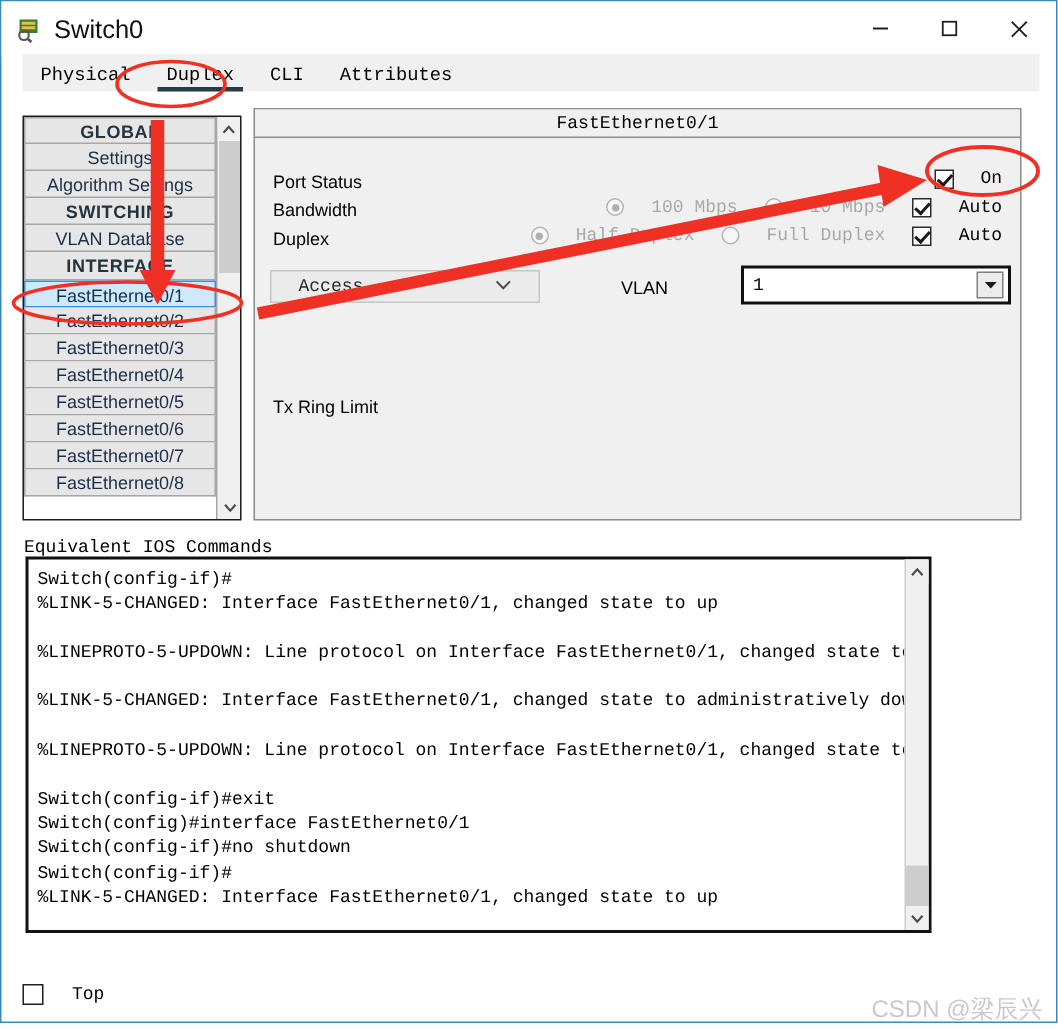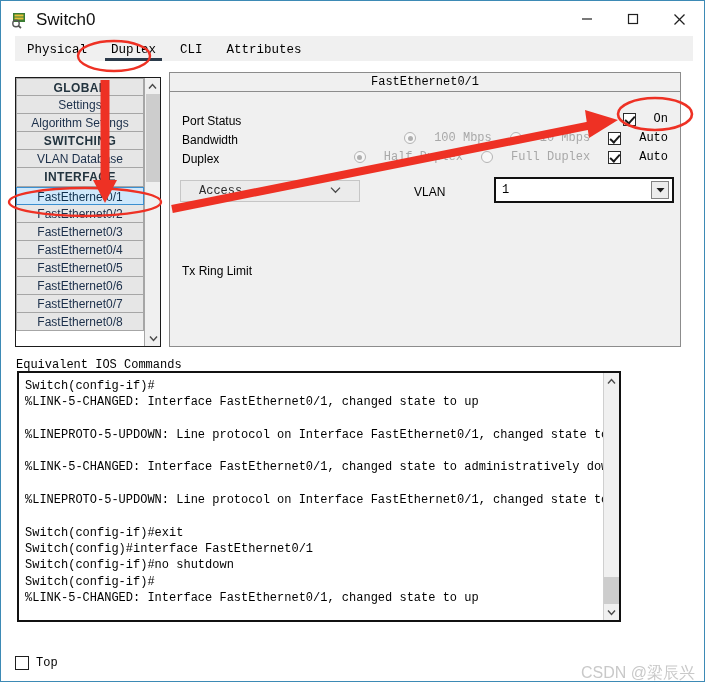--- a/index.html
+++ b/index.html
@@ -331,21 +331,21 @@
     align-items: center;
   }
   #top-check {
     width: 14px; height: 14px;
     border: 1px solid #1f1f1f;
     background: #fff;
     box-sizing: border-box;
     flex: none;
   }
   #top-label {
-    margin-left: 7px;
+    margin-left: 19px;
     font-family: "Liberation Mono", monospace;
     font-size: 12px;
     color: #000;
   }
   #watermark {
     position: absolute;
     right: 10px;
     bottom: 2px;
     font-family: "Liberation Sans", sans-serif;
     font-size: 16px;

